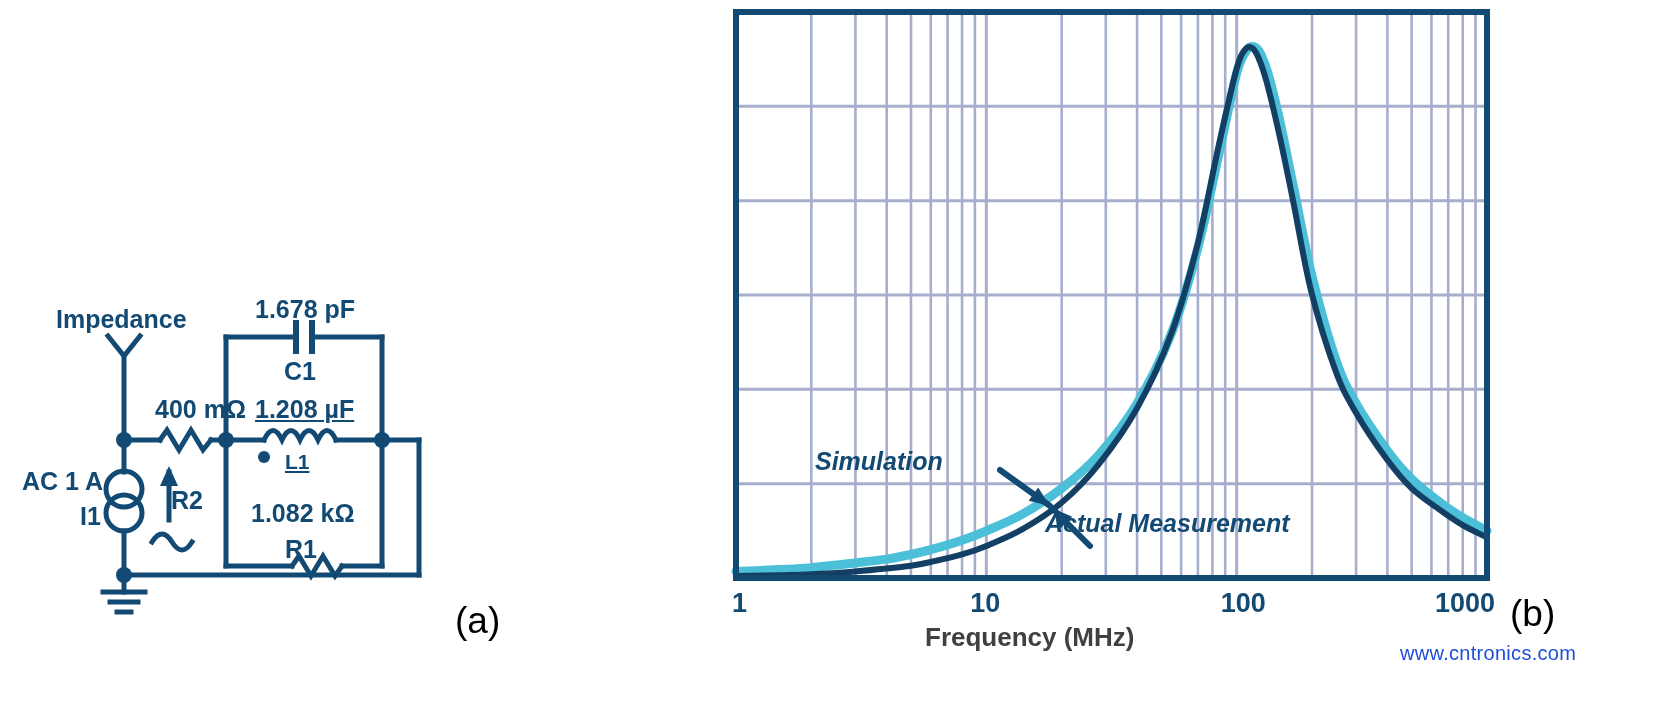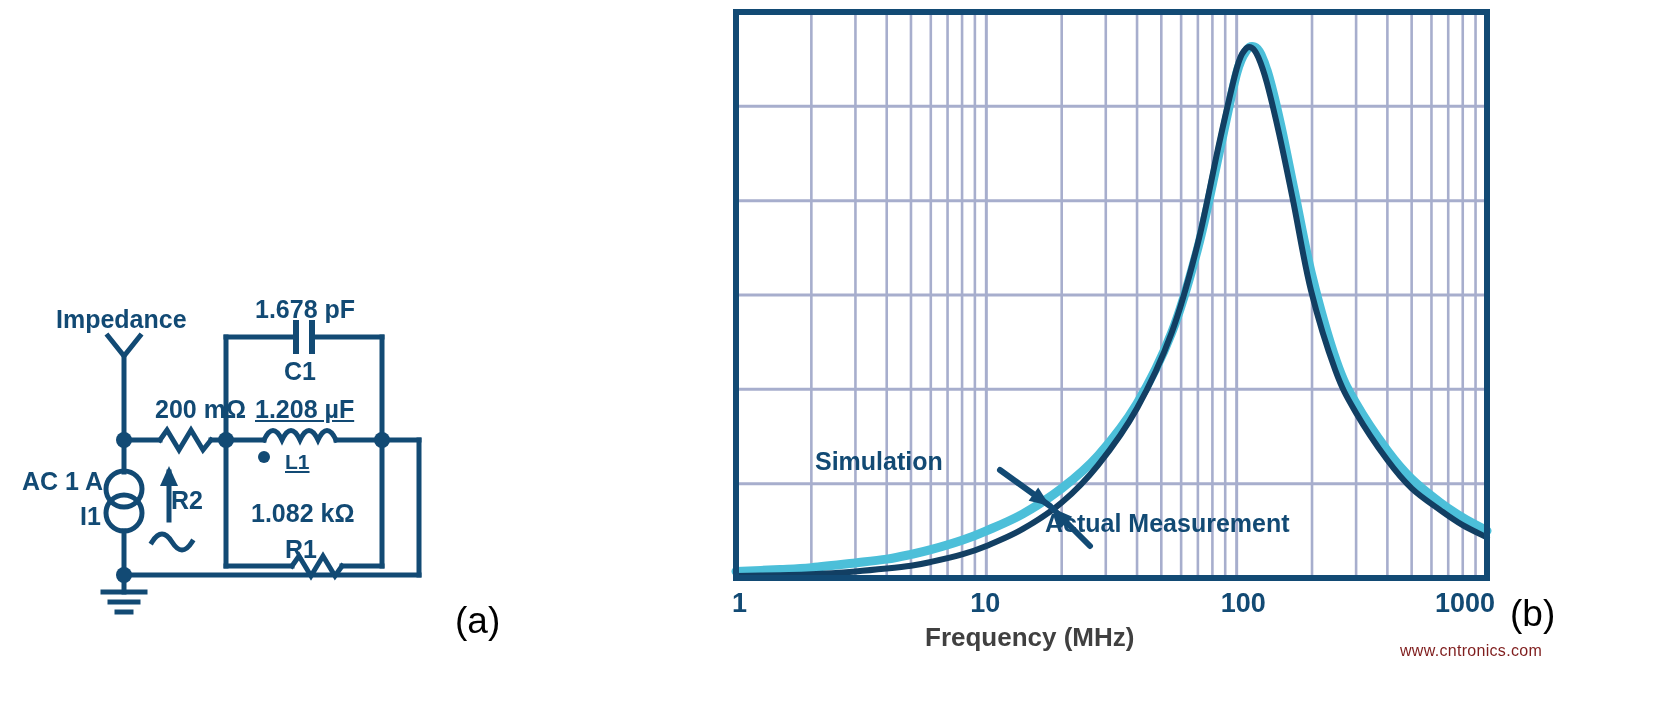--- a/index.html
+++ b/index.html
@@ -8,21 +8,21 @@
 
   .fig{position:absolute;top:0;left:0;width:1644px;height:706px;}
 
   
   .lbl{position:absolute;color:#124a74;font-weight:bold;white-space:nowrap;
        font-family:"Liberation Sans", sans-serif;}
 
   .panel-letter{position:absolute;color:#000000;font-weight:normal;
        font-size:37px;font-family:"Liberation Sans", sans-serif;white-space:nowrap;}
 
-  .watermark{position:absolute;color:#7f1d1d;font-size:16px;font-weight:normal;
+  .watermark{position:absolute;color:#1d4ed8;font-size:20px;font-weight:normal;
        font-family:"Liberation Sans", sans-serif;white-space:nowrap;letter-spacing:.3px;}
 
   
   #circuit{position:absolute;left:0;top:0;width:560px;height:706px;}
 
   
   #chart{position:absolute;left:660px;top:0;width:1006px;height:706px;}
 
   .axis-num{position:absolute;color:#124a74;font-weight:bold;font-size:27px;
        font-family:"Liberation Sans", sans-serif;white-space:nowrap;}
@@ -95,21 +95,21 @@
 
       <g stroke="#124a74" stroke-width="6" fill="none">
         <line x1="296" y1="320" x2="296" y2="354"></line>
         <line x1="312" y1="320" x2="312" y2="354"></line>
       </g>
     </svg>
 
     
     <div class="lbl" style="left:56px;top:305px;font-size:25px;">Impedance</div>
 
-    <div class="lbl" style="left:155px;top:395px;font-size:25px;">200 mΩ</div>
+    <div class="lbl" style="left:155px;top:395px;font-size:25px;">400 mΩ</div>
     <div class="lbl" style="left:171px;top:450px;font-size:25px;margin-top:36px;">R2</div>
 
     <div class="lbl" style="left:255px;top:295px;font-size:25px;">1.678 pF</div>
     <div class="lbl" style="left:284px;top:357px;font-size:25px;">C1</div>
 
     <div class="lbl" style="left:255px;top:395px;font-size:25px;text-decoration:underline;">1.208 µF</div>
     <div class="lbl" style="left:285px;top:450px;font-size:21px;text-decoration:underline;">L1</div>
 
     <div class="lbl" style="left:251px;top:499px;font-size:25px;">1.082 kΩ</div>
     <div class="lbl" style="left:285px;top:535px;font-size:25px;">R1</div>
@@ -172,20 +172,20 @@
 
     <div id="xticklabels">
         <div class="axis-num" style="top: 588px; left: 72px;">1</div>
         <div class="axis-num" style="top: 588px; left: 310.333px;">10</div>
         <div class="axis-num" style="top: 588px; left: 560.667px;">100</div>
         <div class="axis-num" style="top: 588px; left: 775px;">1000</div>
       </div>
 
     <div class="axis-title" style="left:265px;top:622px;">Frequency (MHz)</div>
 
-    <div class="anno" style="left:155px;top:447px;">Simulation</div>
-    <div class="anno" style="left:385px;top:509px;">Actual Measurement</div>
+    <div class="anno" style="left:155px;top:447px;font-style:italic;">Simulation</div>
+    <div class="anno" style="left:385px;top:509px;font-style:italic;">Actual Measurement</div>
   </div>
 
   <div class="panel-letter" style="left:1510px;top:593px;">(b)</div>
 
   <div class="watermark" style="left:1400px;top:642px;">www.cntronics.com</div>
 </div>
 
 </body></html>

